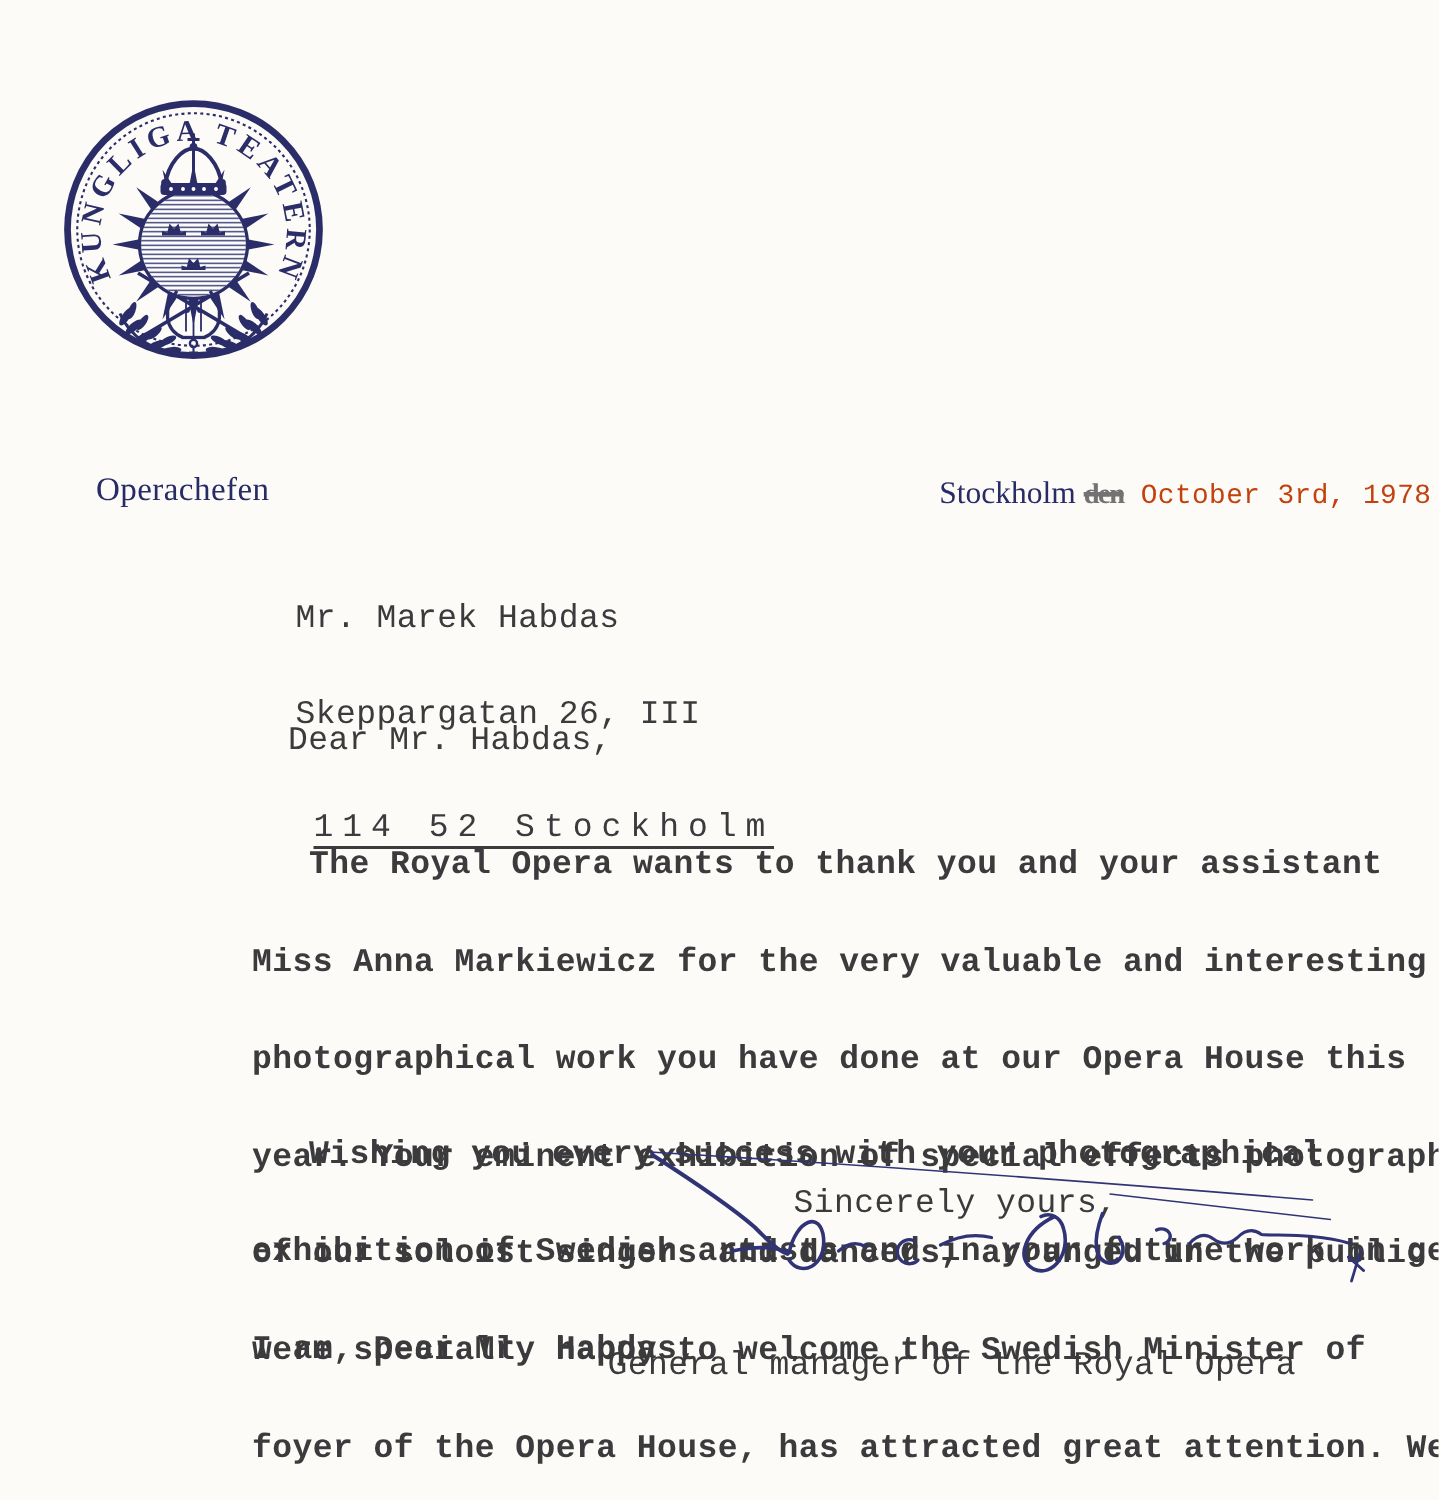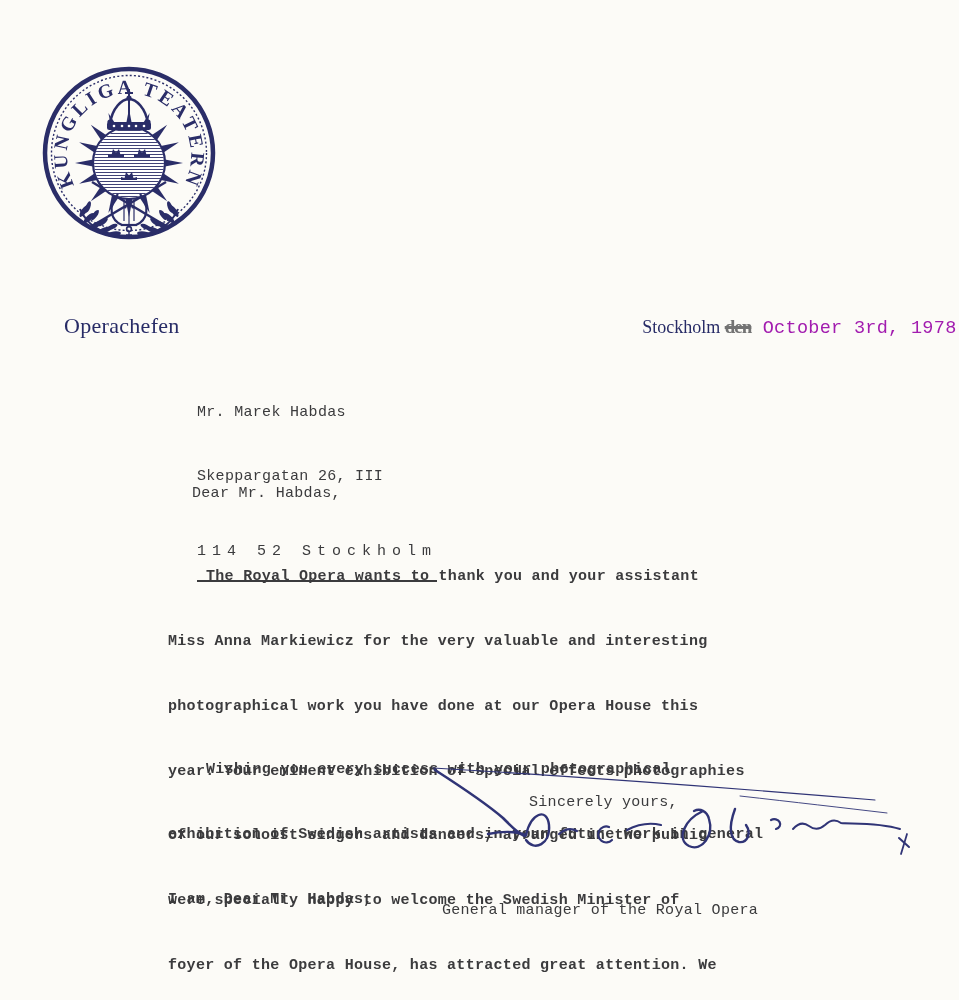--- a/index.html
+++ b/index.html
@@ -4,53 +4,54 @@
 <style>
   html,body{margin:0;padding:0;}
   body{
     width:959px;height:1000px;position:relative;overflow:hidden;
     background:#fcfbf7;
     font-family:"Liberation Mono", monospace;
   }
   .abs{position:absolute;}
   .typed{
     color:#3b3b3d;
-    font-size:15px;
+    font-size:22px;
     line-height:21.6px;
     white-space:pre;
     letter-spacing:0.3px;
   }
   .preprint{
     font-family:"Liberation Serif", serif;
     color:#272b66;
   }
   .sender-title{
     left:64px;top:313px;
     font-size:22px;
     letter-spacing:0.3px;
   }
   .dateline{left:607px;top:298px;white-space:pre;}
-  .dateline .place{font-size:18px;margin-left:16px;}
+  .dateline .place{font-size:21px;}
   .struck{
     font-size:19px;
     font-weight:700;
     color:#737373;
     text-decoration:line-through;
     text-decoration-thickness:2.5px;
     letter-spacing:-1px;
   }
-  .typed-date{font-size:18.5px;color:#a21caf;}
+  .typed-date{font-size:18.5px;color:#c2410c;}
   .recipient{left:197px;top:359px;}
   .recipient .line{height:21px;}
   .postal{
     display:inline-block;
     margin-top:10px;
     letter-spacing:6px;
     border-bottom:2px solid #3b3b3d;
-    padding-bottom:18px;
+    padding-bottom:2px;
+    margin-left:12px;
   }
   .salutation{left:192px;top:483px;}
   .para{left:168px;top:0;}
   .para .line{height:21.6px;font-weight:bold;}
   .indent{padding-left:38px;}
   .valediction{left:529px;top:792px;}
   .sig-block{
     left:405px;top:857px;width:390px;
     text-align:center;
   }

